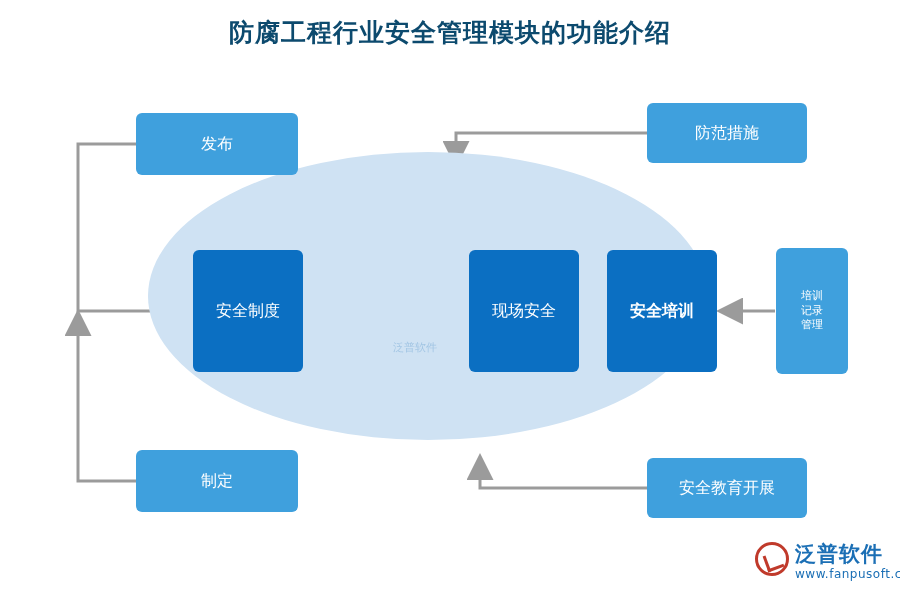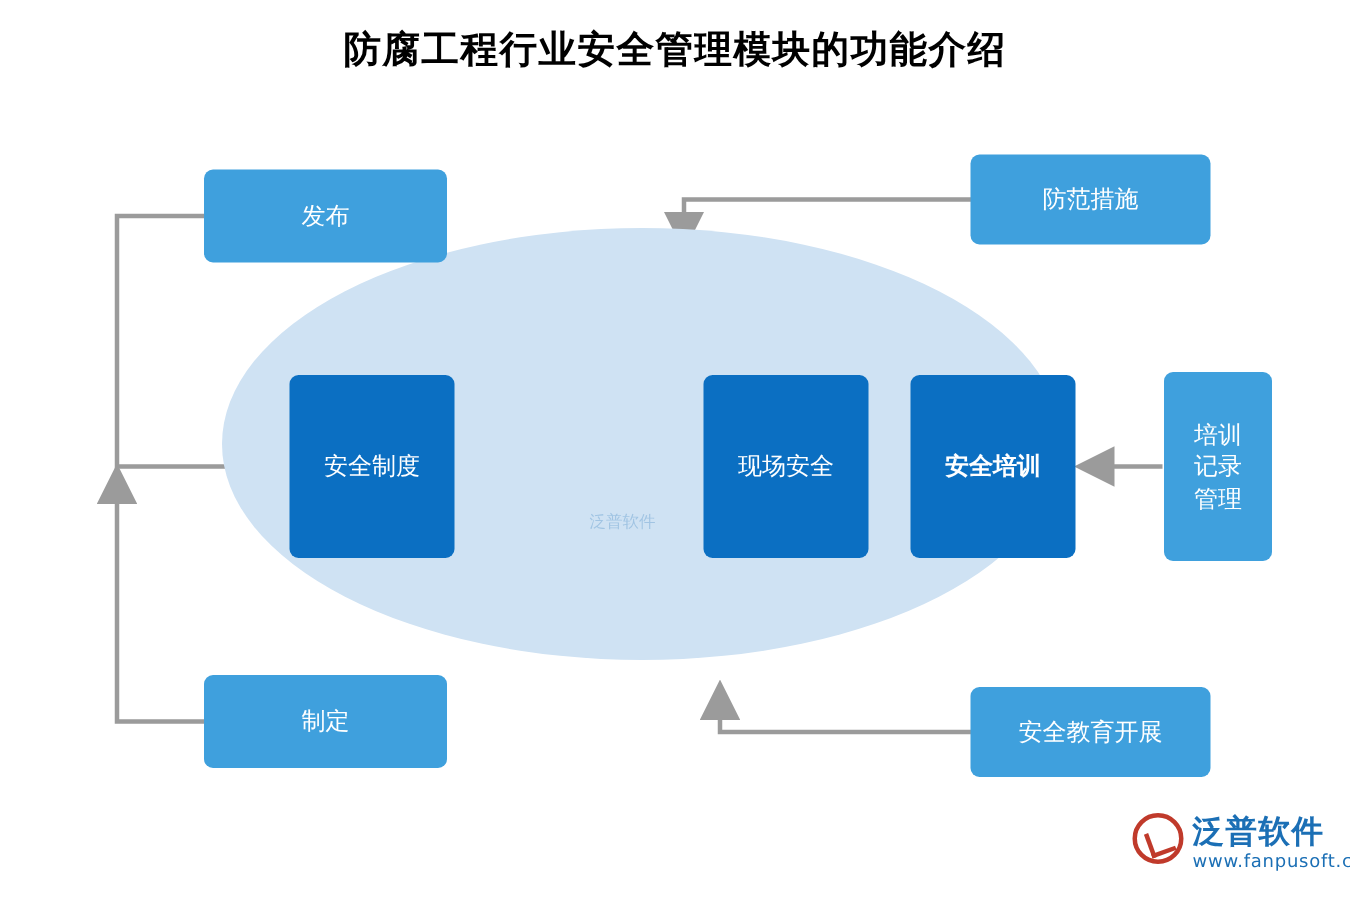--- a/index.html
+++ b/index.html
@@ -5,37 +5,37 @@
   html,body{margin:0;padding:0;}
   body{
     width:900px;height:600px;background:#ffffff;
     font-family:"DejaVu Sans","Liberation Sans",sans-serif;
     overflow:hidden;position:relative;
   }
   #canvas{position:absolute;left:0;top:0;width:900px;height:600px;}
 
   .title{
     position:absolute;left:0;top:16px;width:900px;text-align:center;
-    font-size:25px;font-weight:bold;color:#000000;letter-spacing:1px;
+    font-size:25px;font-weight:bold;color:#0c4a6e;letter-spacing:1px;
   }
 
   .ellipse{
     position:absolute;left:148px;top:152px;width:560px;height:288px;
     background:#cfe2f3;border-radius:50%;
   }
 
   .node{
     position:absolute;box-sizing:border-box;
     display:flex;align-items:center;justify-content:center;
     color:#ffffff;font-size:16px;line-height:1.35;text-align:center;
     border-radius:6px;
   }
   .node.core{background:#0b6fc2;}
   .node.light{background:#3fa0dd;}
-  .node.train{background:#3fa0dd;white-space:pre-line;font-size:16px;}
+  .node.train{background:#3fa0dd;white-space:pre-line;font-size:11px;}
 
   .wm{
     position:absolute;left:380px;top:340px;width:70px;height:18px;
     opacity:.25;font-size:11px;color:#1b6fb5;text-align:center;
   }
 
   .logo{position:absolute;left:755px;top:540px;width:130px;height:46px;}
   .logo-mark{
     position:absolute;left:0;top:2px;width:34px;height:34px;
     border:3px solid #c03a2b;border-radius:50%;box-sizing:border-box;

